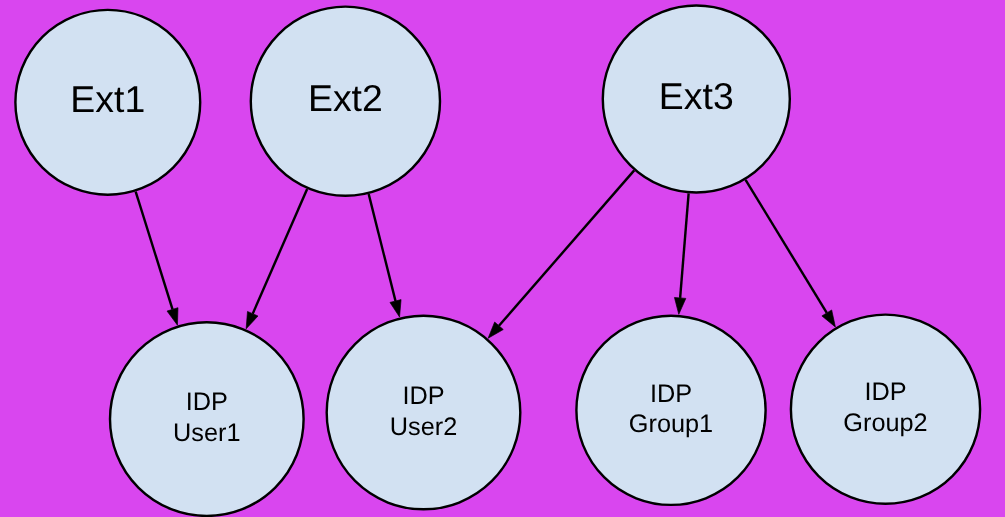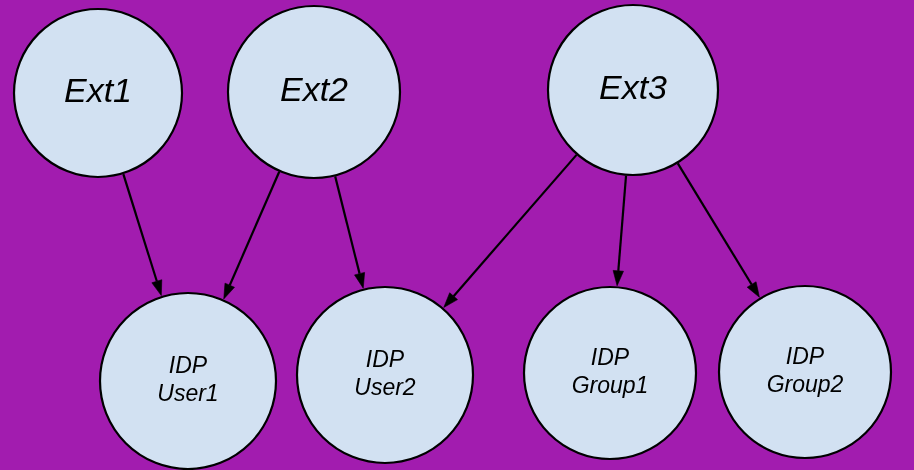--- a/index.html
+++ b/index.html
@@ -8,23 +8,22 @@
     padding: 0;
     background: #ffffff;
   }
   body {
     font-family: "Liberation Sans", "DejaVu Sans", sans-serif;
   }
   #canvas-wrap {
     position: relative;
     width: 914px;
     height: 470px;
-    background: #a21caf;
+    background: #d946ef;
     overflow: hidden;
-    font-style: italic;
   }
   #diagram-svg {
     display: block;
     width: 914px;
     height: 470px;
   }
   .node-ellipse {
     fill: #d2e1f2;
     stroke: #000000;
     stroke-width: 2.2;

